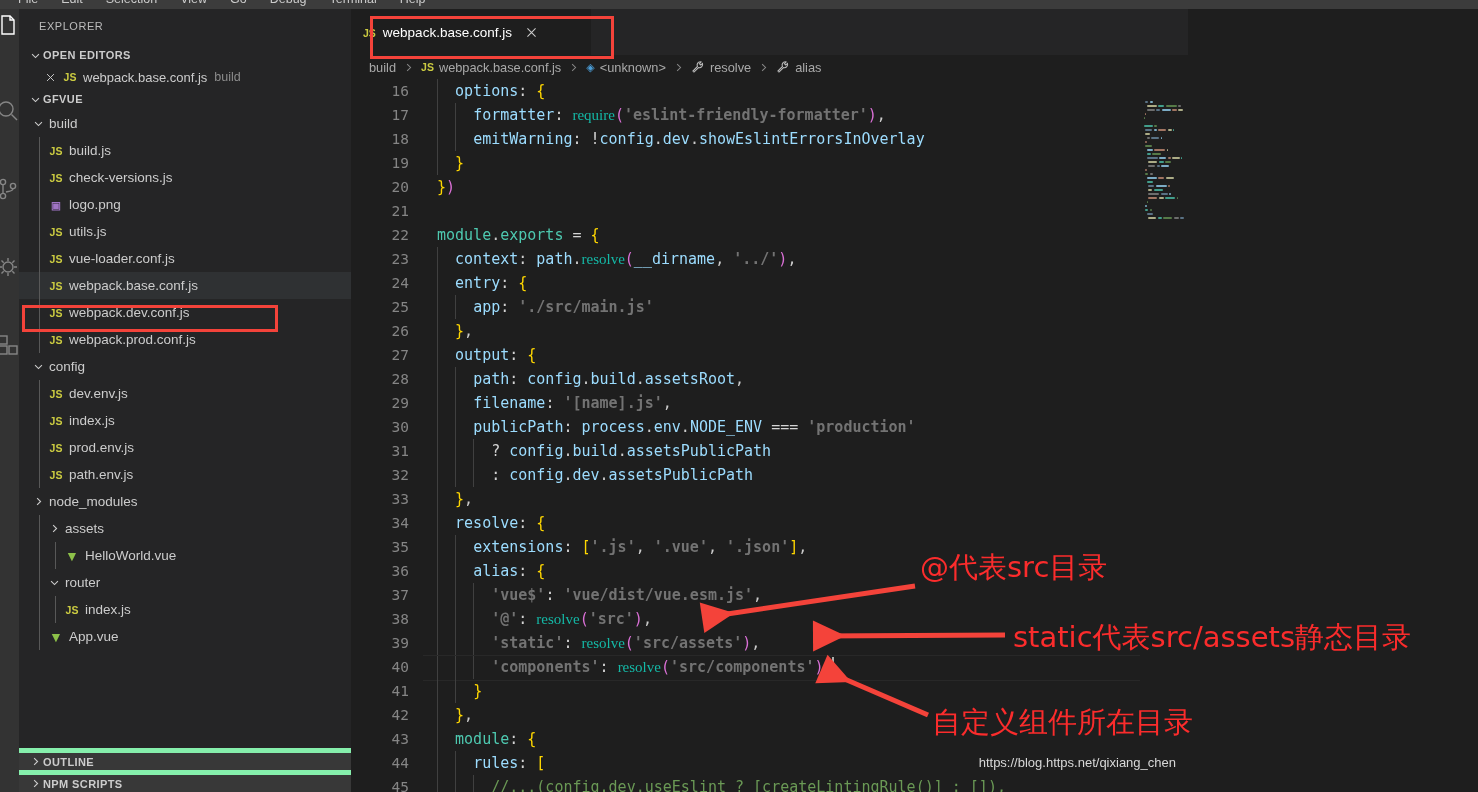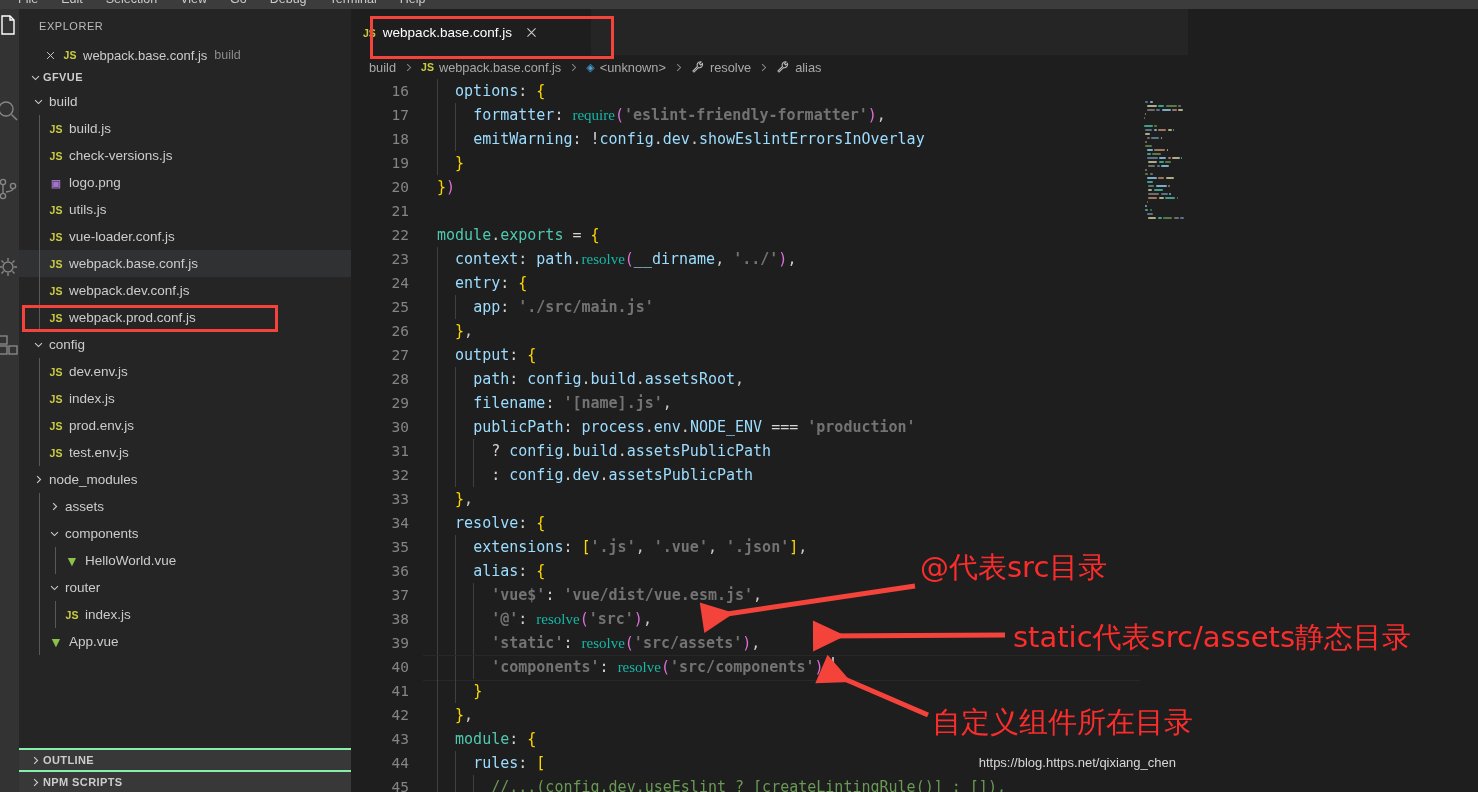--- a/index.html
+++ b/index.html
@@ -81,21 +81,21 @@
   .guide {
     position: absolute; top: 0; bottom: 0; width: 1px; background: #585858;
   }
 
   .bottom-panels {
     position: absolute; left: 0; right: 0; bottom: 0;
     background: #252526;
   }
   .panel-header {
     display: flex; align-items: center; height: 22px;
-    background: #383838; border-top: 2px solid #86efac;
+    background: #383838; border-top: 5px solid #86efac;
     padding-left: 8px; font-size: 11px; font-weight: bold; letter-spacing:.4px;
     color: #cccccc; cursor: pointer;
   }
 
   
   .editor { position: absolute; top: 9px; left: 351px; right: 0; bottom: 0; background: #1e1e1e; }
   .tabs { height: 46px; background: #252526; display: flex; align-items: stretch; position: relative; }
   .tab {
     display: flex; align-items: center; gap: 7px;
     padding: 0 11px 0 12px; background: #1e1e1e; color: #ffffff;
@@ -231,20 +231,28 @@
         <rect x="3" y="3" width="8" height="8"></rect>
           <rect x="13" y="13" width="8" height="8"></rect>
         <rect x="3" y="13" width="8" height="8"></rect>
       </svg>
     </div>
   </div>
 
   <div class="sidebar">
     <div class="sidebar-title">EXPLORER</div>
 
+    <div class="section-header">
+      <span class="twisty">
+        <svg viewBox="0 0 16 16" fill="none" stroke="currentColor" stroke-width="1.6">
+            <path d="M3 6l5 5 5-5"></path>
+          </svg>
+      </span>
+      <span>OPEN EDITORS</span>
+    </div>
     <div class="oe-row">
       <span class="oe-close">
         <svg viewBox="0 0 16 16" fill="none" stroke="currentColor" stroke-width="1.4">
             <path d="M3 3l10 10M13 3L3 13"></path>
           </svg>
       </span>
       <span class="file-icon js-ico">JS</span>
       <span class="lbl">webpack.base.conf.js</span>
       <span class="lbl" style="color:#8c8c8c;padding-left:7px;font-size:12.5px;">build</span>
     </div>
@@ -340,50 +348,40 @@
         <div class="tree-row">
           <span class="ind" style="width:26px"></span>
           <span class="guide" style="left:20px"></span>
           <span class="file-icon js-ico">JS</span>
           <span class="lbl">prod.env.js</span>
         </div>
         <div class="tree-row">
           <span class="ind" style="width:26px"></span>
           <span class="guide" style="left:20px"></span>
           <span class="file-icon js-ico">JS</span>
-          <span class="lbl">test.env.js</span>
+          <span class="lbl">path.env.js</span>
         </div>
         <div class="tree-row">
           <span class="ind" style="width:10px"></span>
           <span class="folder-twisty">
             <svg viewBox="0 0 16 16" fill="none" stroke="currentColor" stroke-width="1.6">
               <path d="M6 3l5 5-5 5"></path>
             </svg>
           </span>
           <span class="lbl">node_modules</span>
         </div>
         <div class="tree-row">
           <span class="ind" style="width:26px"></span>
           <span class="guide" style="left:20px"></span>
           <span class="folder-twisty">
             <svg viewBox="0 0 16 16" fill="none" stroke="currentColor" stroke-width="1.6">
               <path d="M6 3l5 5-5 5"></path>
             </svg>
           </span>
           <span class="lbl">assets</span>
-        </div>
-        <div class="tree-row">
-          <span class="ind" style="width:26px"></span>
-          <span class="guide" style="left:20px"></span>
-          <span class="folder-twisty">
-            <svg viewBox="0 0 16 16" fill="none" stroke="currentColor" stroke-width="1.6">
-              <path d="M3 6l5 5 5-5"></path>
-            </svg>
-          </span>
-          <span class="lbl">components</span>
         </div>
         <div class="tree-row">
           <span class="ind" style="width:42px"></span>
           <span class="guide" style="left:20px"></span>
           <span class="guide" style="left:36px"></span>
           <span class="file-icon vue-ico">▼</span>
           <span class="lbl">HelloWorld.vue</span>
         </div>
         <div class="tree-row">
           <span class="ind" style="width:26px"></span>

